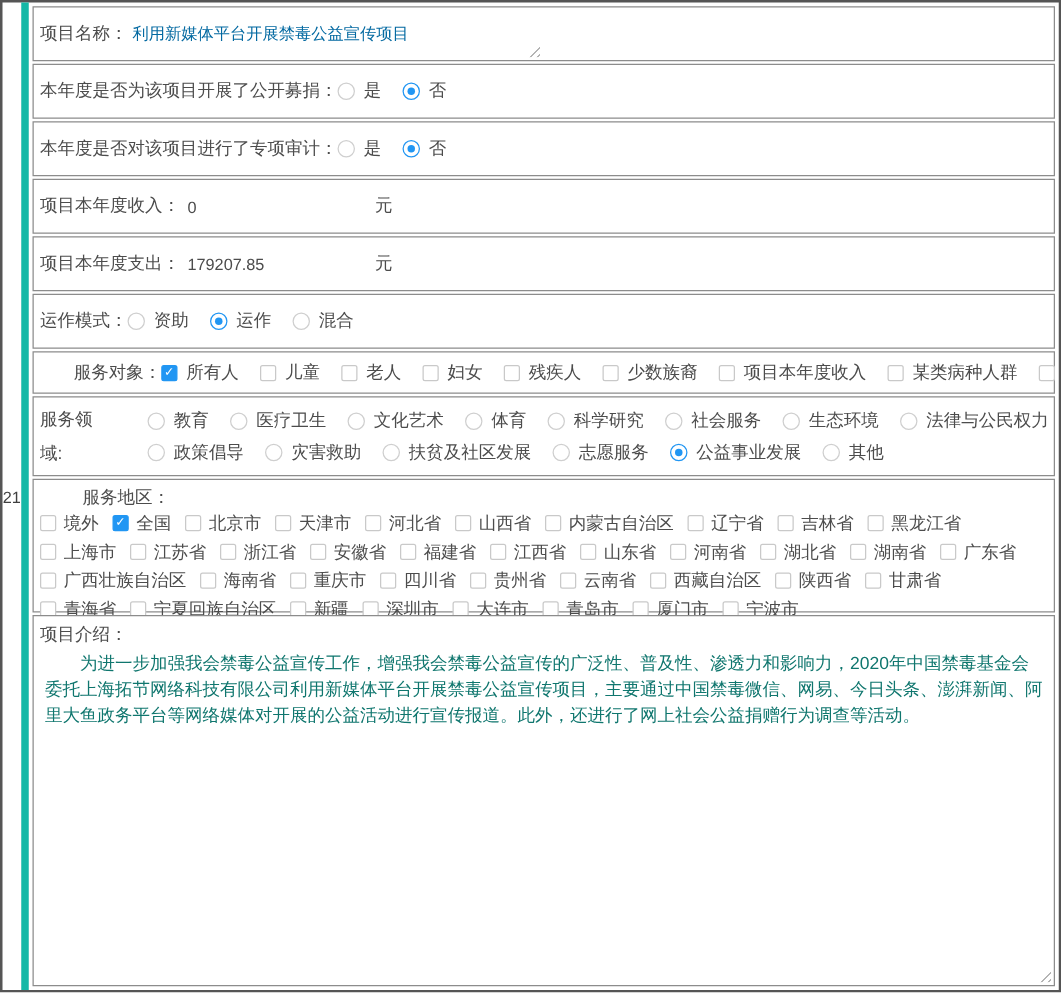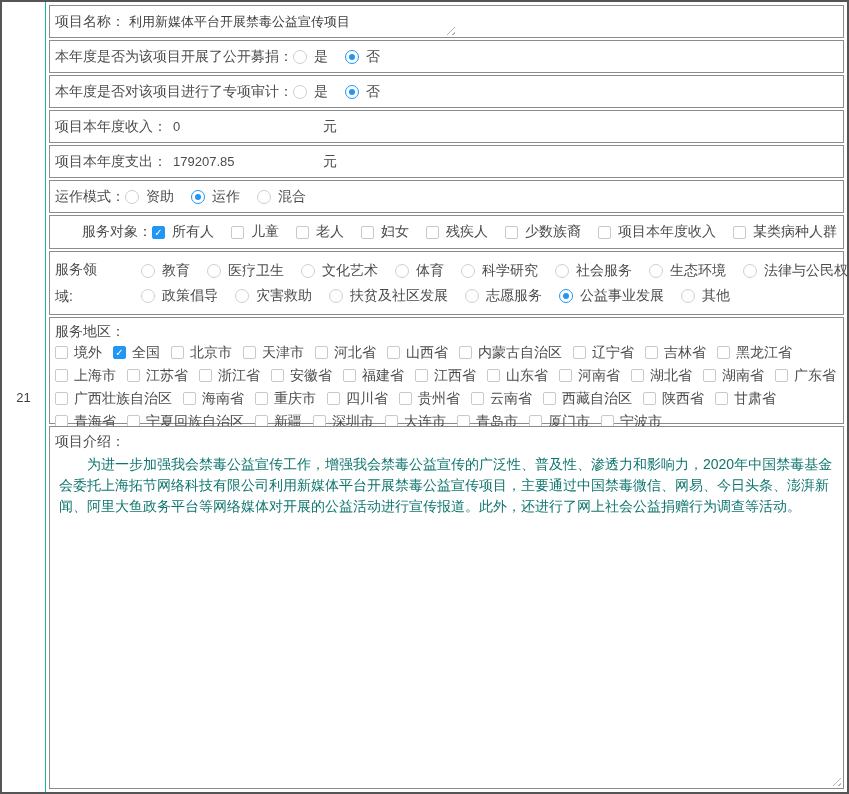--- a/index.html
+++ b/index.html
@@ -9,49 +9,49 @@
     font-family: "Liberation Sans", "DejaVu Sans", sans-serif;
     color: #4c4c4c;
   }
   .table {
     width: 849px; height: 794px;
     border: 2px solid #555;
     display: flex;
     background: #fff;
   }
   .numcol {
-    width: 44px;
-    border-right: 1px solid #14b8a6;
+    width: 21px;
+    border-right: 6px solid #14b8a6;
     display: flex; align-items: center; justify-content: center;
     font-size: 13px; color: #3f3f3f;
     flex: 0 0 auto;
   }
   .main {
     flex: 1 1 auto;
     padding: 3px;
     display: flex; flex-direction: column; gap: 2px;
     overflow: hidden;
   }
   .row {
     border: 1px solid #8c8c8c;
     display: flex; align-items: center;
     padding: 0 5px;
     font-size: 14px;
     background: #fff;
     flex: 0 0 auto;
   }
-  .h33 { height: 33px; }
+  .h33 { height: 44px; }
   .h34 { height: 34px; padding-left: 32px; }
   .label { white-space: nowrap; flex: 0 0 auto; }
   
   .ta-wrap {
     position: relative;
     width: 332px; align-self: stretch;
     display: flex; align-items: center;
-    font-size: 13px; color: #404040;
+    font-size: 13px; color: #0369a1;
     padding-left: 4px;
   }
   .grip {
     position: absolute; right: 2px; bottom: 2px;
     width: 10px; height: 10px;
     background: repeating-linear-gradient(135deg, #b4b4b4 0 1px, transparent 1px 4px);
     clip-path: polygon(100% 0, 100% 100%, 0 100%);
   }
   .bare-input {
     border: none; outline: none;
@@ -82,21 +82,21 @@
     border: 1px solid #c9c9c9; border-radius: 2px;
     background: #fff;
     font-size: 10px; line-height: 11px; text-align: center; color: #fff;
   }
   .cb.on { background: #2196f3; border-color: #2196f3; }
   
   .field-row { height: 64px; align-items: center; gap: 32px; }
   .field-label { width: 54px; white-space: normal; line-height: 27px; flex: 0 0 auto; }
   
   .area-row { height: 107px; display: block; padding: 3px 5px; }
-  .area-row .label { display: block; line-height: 20px; margin-bottom: 1px; }
+  .area-row .label { display: block; line-height: 20px; margin-bottom: 1px; margin-left: 34px; }
   .area-row .grp { gap: 2px; }
   .area-row .opt-line { gap: 11px; line-height: 21px; }
   .area-row .opt { gap: 6px; }
   
   .intro-row {
     flex: 1 1 auto;
     display: flex; flex-direction: column; align-items: stretch;
     padding: 4px 5px;
     position: relative;
   }

